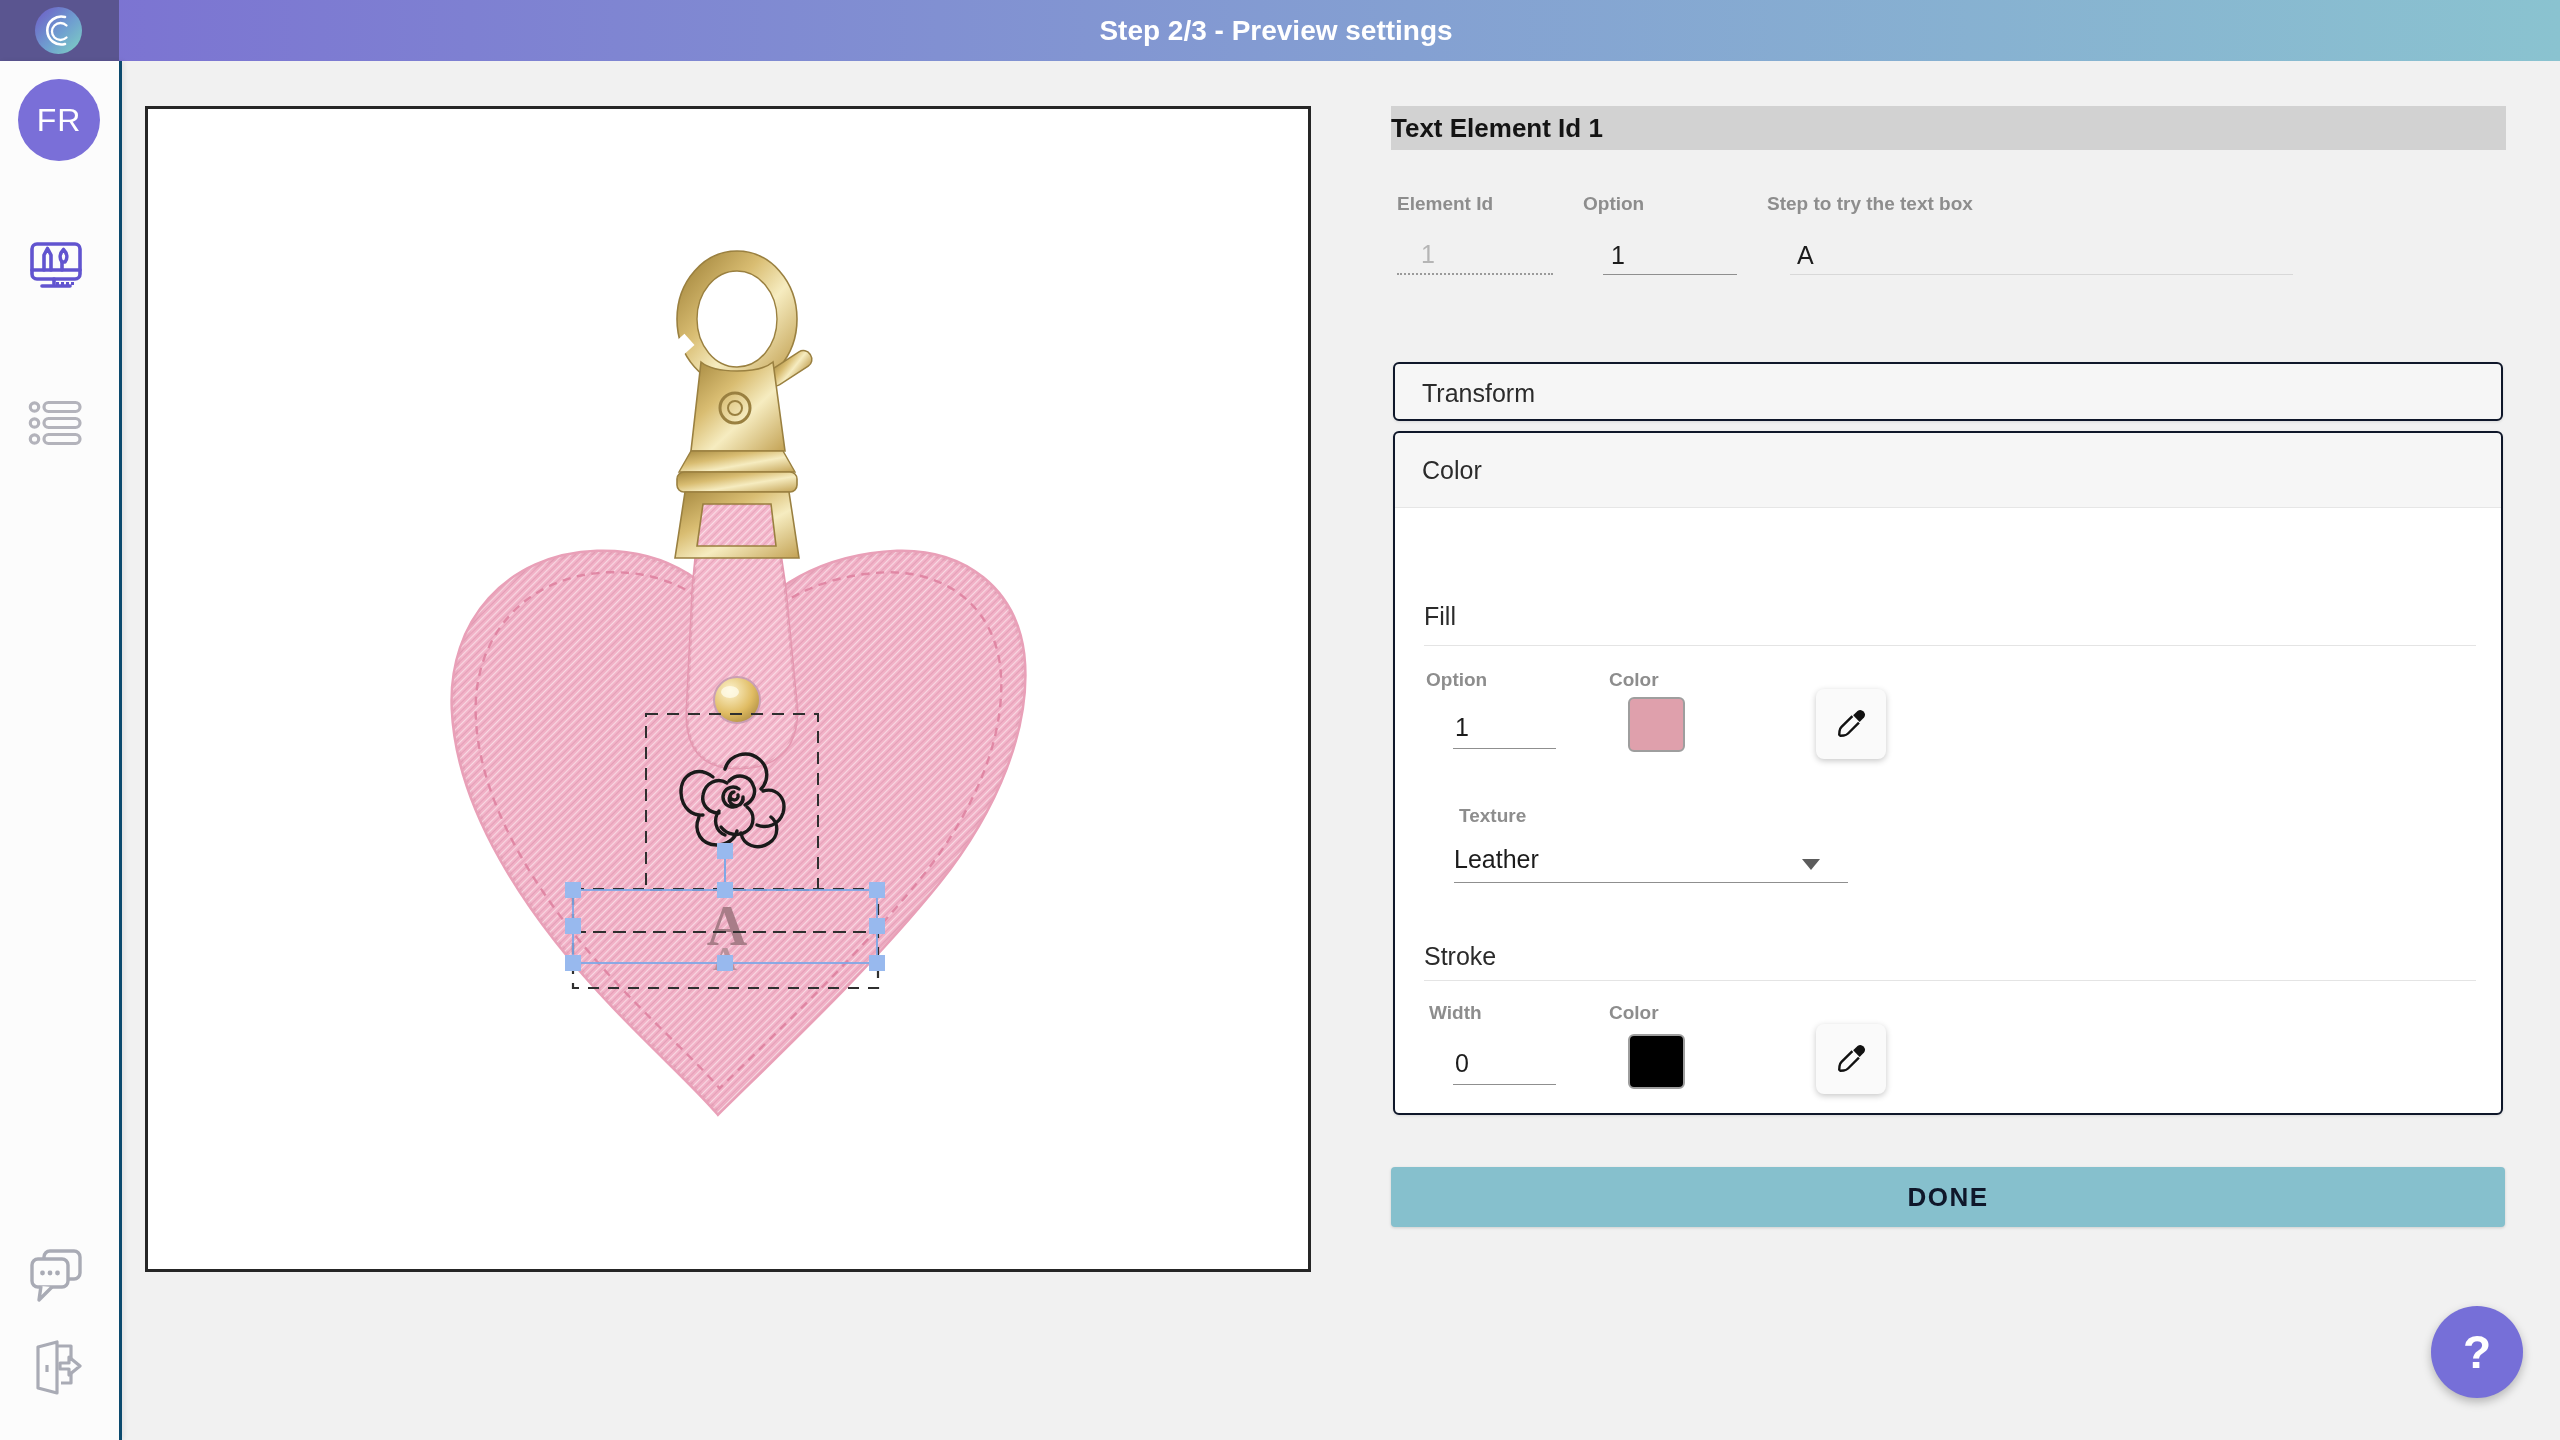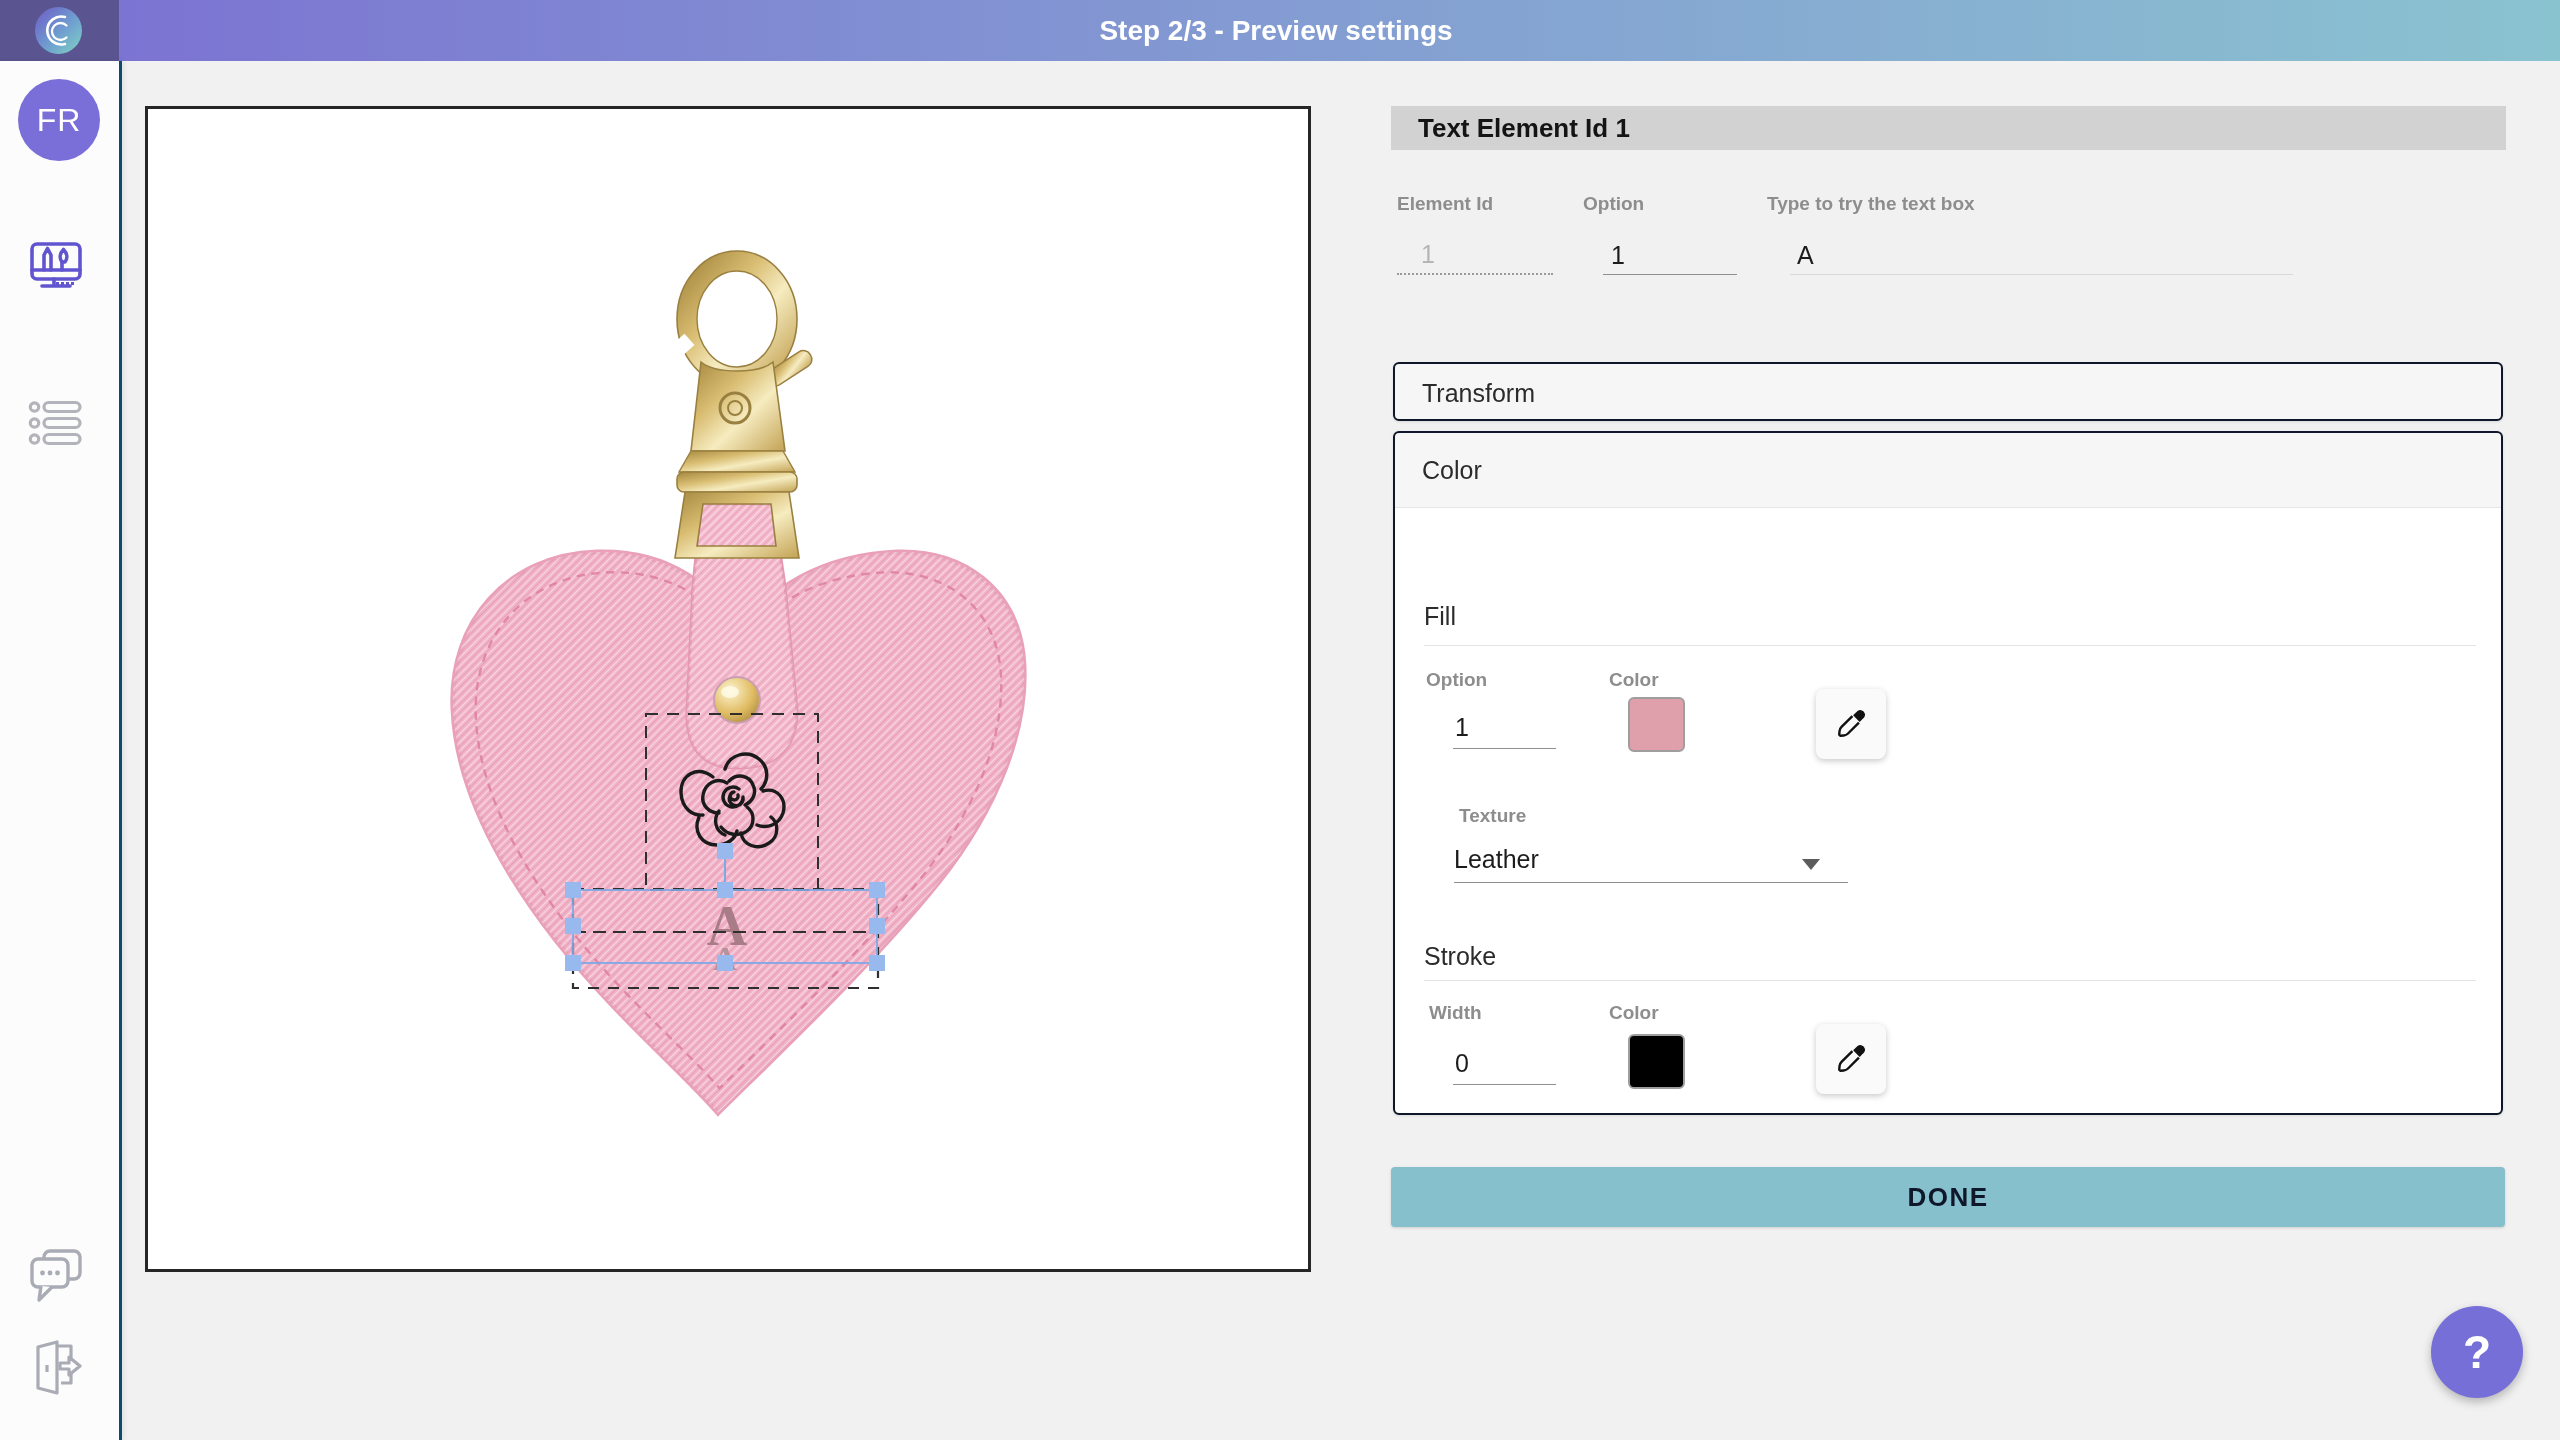--- a/index.html
+++ b/index.html
@@ -40,21 +40,21 @@
   
   .canvas{
     position:absolute;left:145px;top:106px;width:1166px;height:1166px;
     background:#ffffff;border:3px solid #262626;box-sizing:border-box;
   }
   .canvas svg.art{position:absolute;left:-3px;top:-3px;}
   
   .panel-header{
     position:absolute;left:1391px;top:106px;width:1115px;height:44px;
     background:#d2d2d2;color:#141414;font-size:26px;font-weight:700;
-    line-height:44px;padding-left:27px;box-sizing:border-box;
+    line-height:44px;box-sizing:border-box;
   }
   .field-label{
     position:absolute;color:#8d8d8d;font-size:19px;font-weight:700;top:193px;
   }
   .line-input{
     position:absolute;top:236px;height:39px;font-size:25px;color:#1c1c1c;
     background:transparent;border:none;outline:none;
     border-bottom:1px solid #8f8f8f;font-family:"Liberation Sans",sans-serif;
     box-sizing:border-box;
   }
@@ -290,21 +290,21 @@
 </div>
 
 <div class="panel-header">Text Element Id 1</div>
 
 <div class="field-label" style="left:1397px;">Element Id</div>
 <input class="line-input" style="left: 1397px; width: 156px; padding-left: 24px; color: rgb(181, 181, 181); border-bottom: 2px dotted rgb(154, 154, 154);" disabled="" value="1">
 
 <div class="field-label" style="left:1583px;">Option</div>
 <input class="line-input" style="left: 1603px; width: 134px; padding-left: 8px;" value="1">
 
-<div class="field-label" style="left:1767px;">Type to try the text box</div>
+<div class="field-label" style="left:1767px;">Step to try the text box</div>
 <input class="line-input" style="left: 1790px; width: 503px; padding-left: 7px; border-bottom: 1px solid rgb(216, 216, 216);" value="A">
 
 <div class="card" style="top:362px;height:59px;">
   <div class="card-title" style="line-height:59px;padding-left:27px;">Transform</div>
 </div>
 
 <div class="card" style="top:431px;height:684px;">
   <div class="card-title" style="line-height:74px;padding-left:27px;">Color</div>
   <div class="color-body">
 

